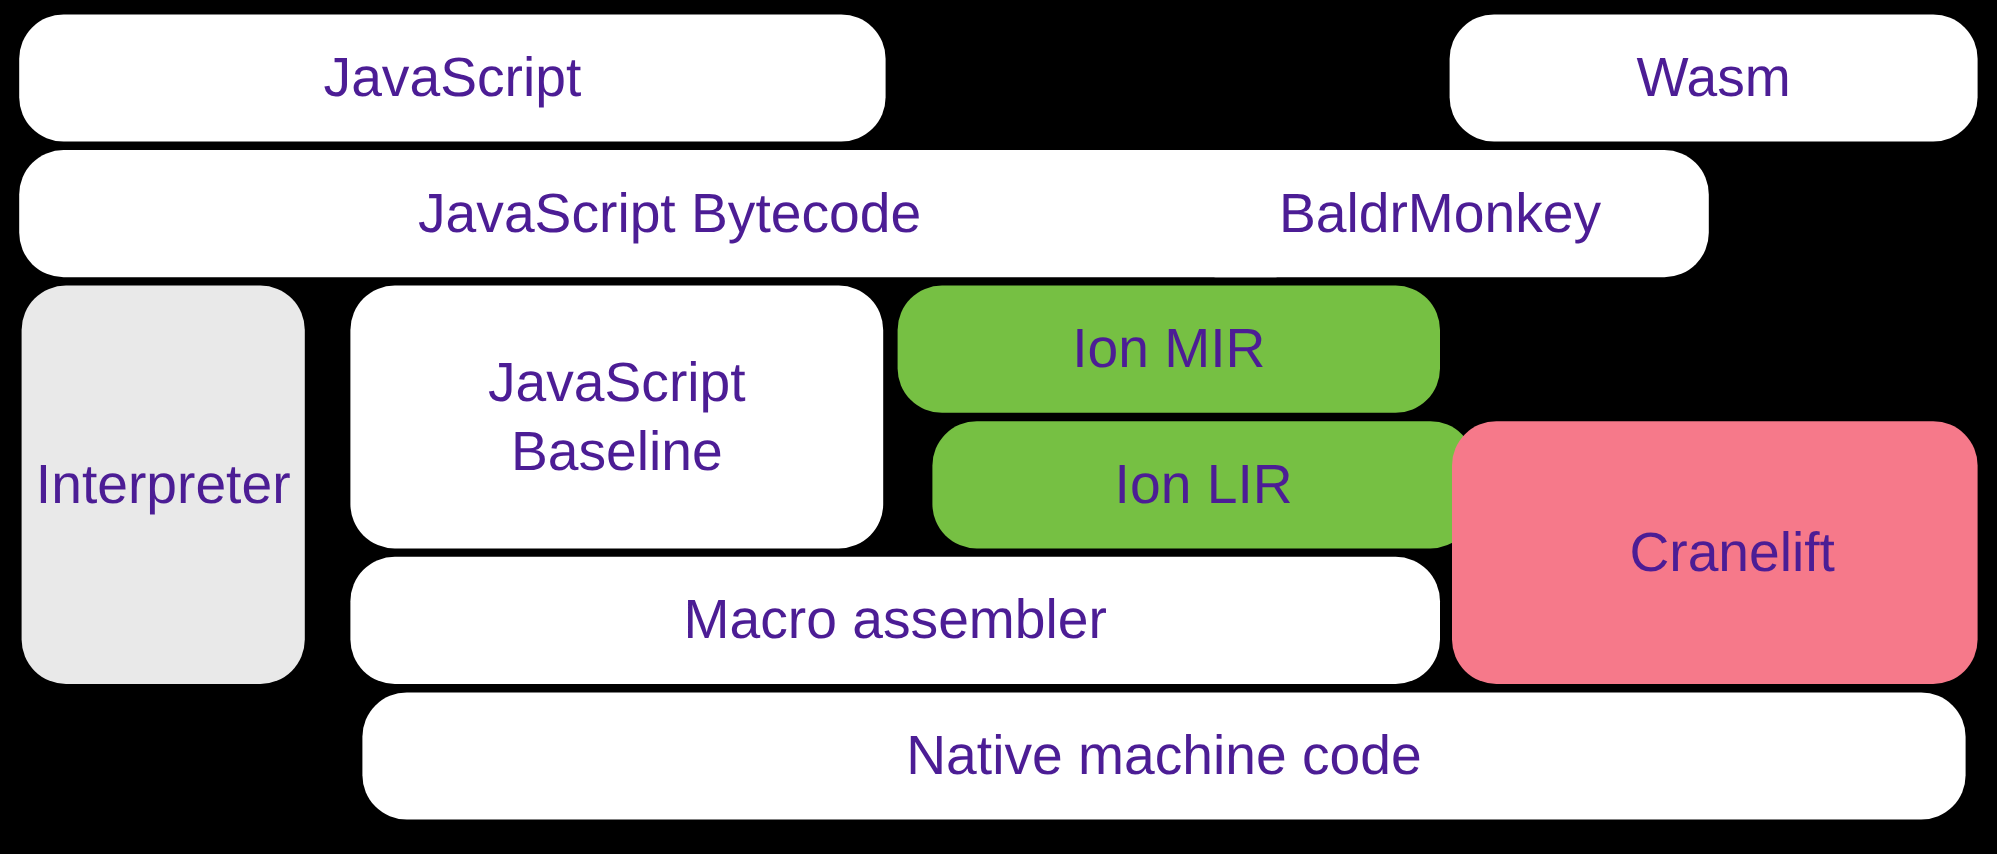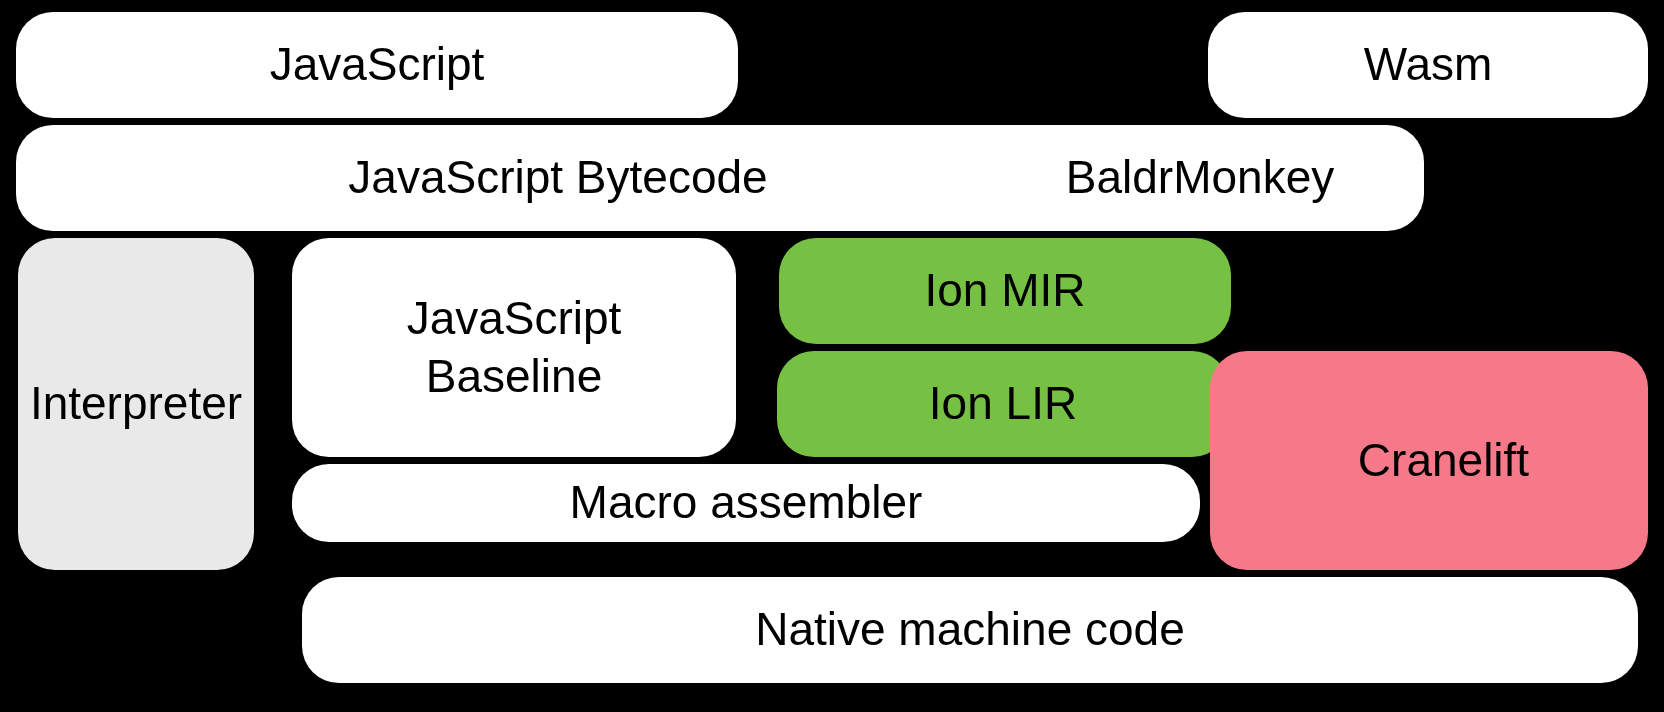--- a/index.html
+++ b/index.html
@@ -13,21 +13,21 @@
     height: 712px;
     background: #000000;
     font-family: "Liberation Sans", sans-serif;
     overflow: hidden;
   }
   .box {
     position: absolute;
     box-sizing: border-box;
     border-radius: 37px;
     background: #FFFFFF;
-    color: #000000;
+    color: #4c1d95;
     font-size: 46px;
     line-height: 1.26;
     display: flex;
     align-items: center;
     justify-content: center;
     text-align: center;
     white-space: pre-line;
   }
   .fill-gray  { background: #E9E9E9; }
   .fill-green { background: #76C043; }
@@ -36,24 +36,24 @@
   
   .b-javascript { left: 16px;   top: 12px;  width: 722px;  height: 106px; }
   .b-asmjs      { left: 748px;  top: 12px;  width: 446px;  height: 106px; }
   .b-wasm       { left: 1208px; top: 12px;  width: 440px;  height: 106px; text-align: center; }
   
   .b-bytecode   { left: 16px;   top: 125px; width: 1084px;  height: 106px; }
   .b-baldr      { left: 976px;  top: 125px; width: 448px;  height: 106px; }
   
   .b-interp     { left: 18px;   top: 238px; width: 236px;  height: 332px; }
   .b-baseline   { left: 292px;  top: 238px; width: 444px;  height: 219px; }
-  .b-ionmir     { left: 779px;  top: 238px; width: 452px;  height: 106px; }
+  .b-ionmir     { left: 748px;  top: 238px; width: 452px;  height: 106px; }
   .b-ionlir     { left: 748px;  top: 351px; width: 452px;  height: 106px; margin-left: 29px; }
   .b-cranelift  { left: 1210px; top: 351px; width: 438px;  height: 219px; }
-  .b-macroasm   { left: 292px;  top: 464px; width: 908px;  height: 78px; }
+  .b-macroasm   { left: 292px;  top: 464px; width: 908px;  height: 106px; }
   
   .b-native     { left: 302px;  top: 577px; width: 1336px; height: 106px; }
 </style>
 </head>
 <body>
 
 <div class="canvas">
 
   <div class="box b-javascript">JavaScript</div>
 

